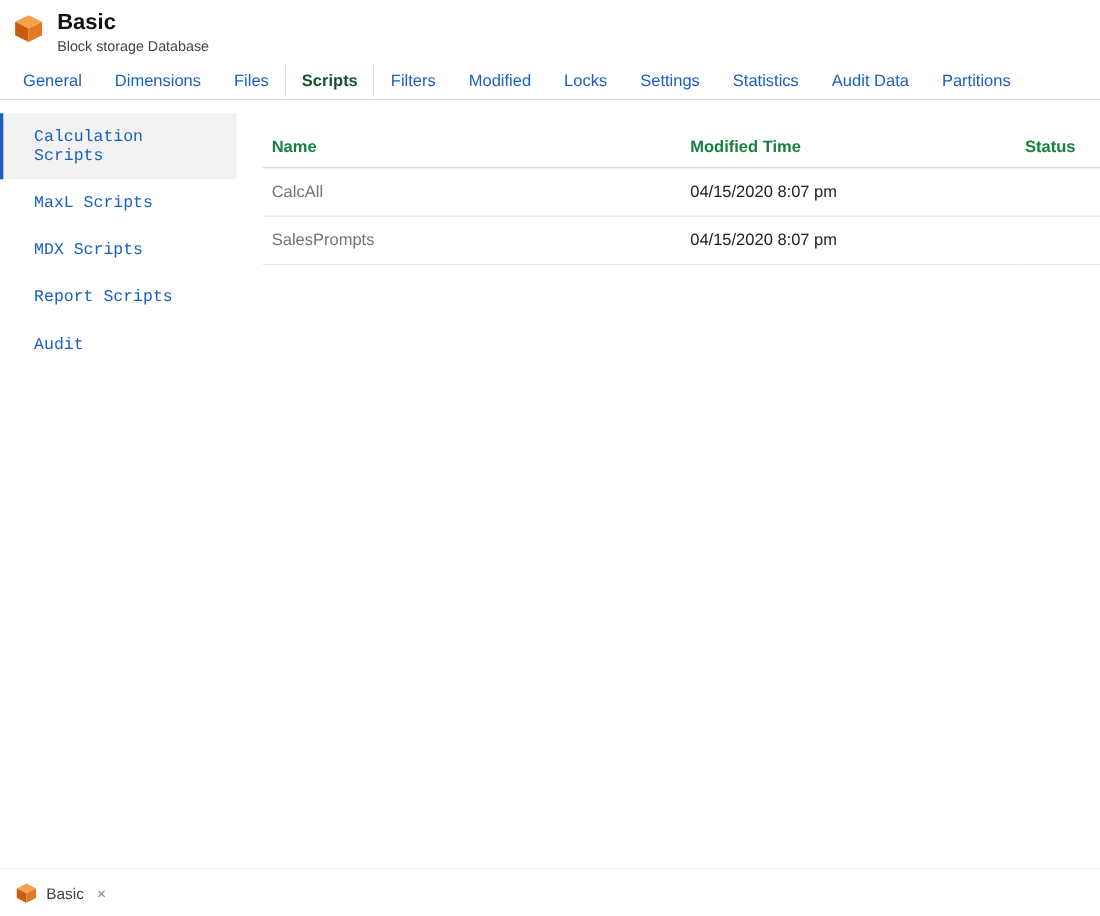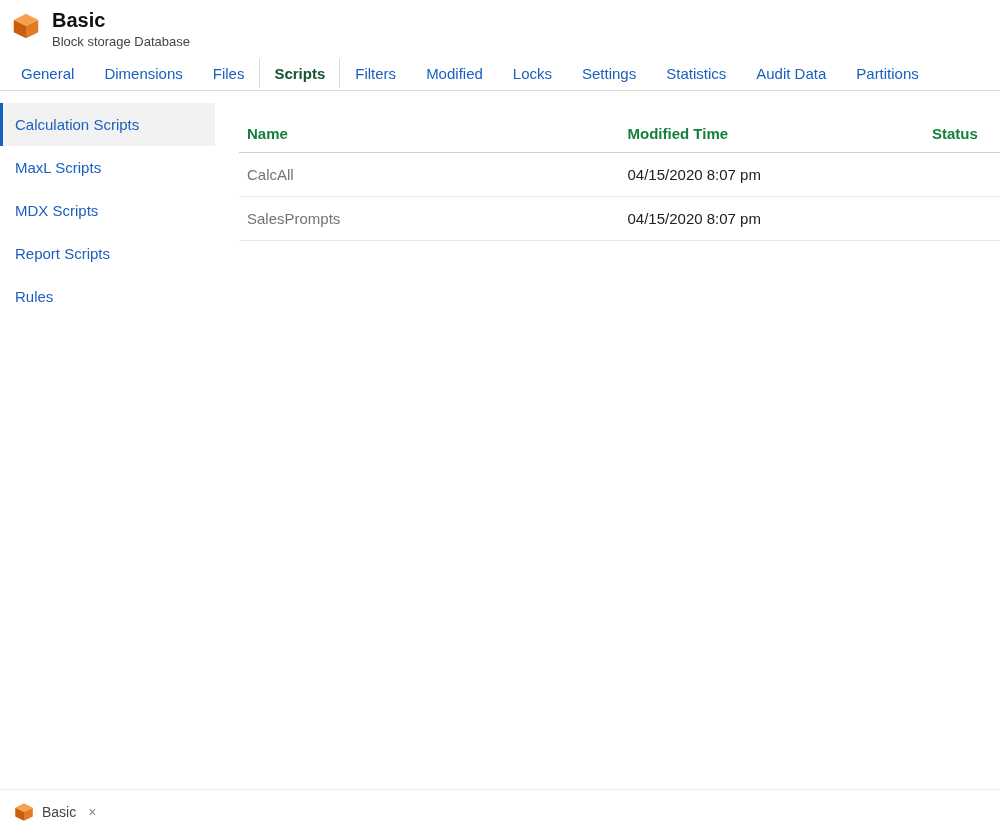--- a/index.html
+++ b/index.html
@@ -61,24 +61,25 @@
   .content {
     display: flex;
     height: calc(100% - 76px - 44px);
   }
   .sidebar {
     width: 215px;
     padding: 12px 0 0 0;
     font-size: 15px;
   }
   .sidebar-item {
-    padding: 13px 12px;
+    padding: 13px 28px;
     color: #1a5fbf;
     cursor: pointer;
     border-left: 3px solid transparent;
+    font-family: Liberation Mono, monospace;
   }
   .sidebar-item.active {
     background: #f2f2f2;
     border-left: 3px solid #1a5fbf;
   }
   .main {
     flex: 1;
     padding: 24px 0 0 24px;
   }
   table.scripts {
@@ -155,21 +156,21 @@
   <div class="tab norm">Audit Data</div>
   <div class="tab norm">Partitions</div>
 </div>
 
 <div class="content">
   <div class="sidebar">
     <div class="sidebar-item active">Calculation Scripts</div>
     <div class="sidebar-item">MaxL Scripts</div>
     <div class="sidebar-item">MDX Scripts</div>
     <div class="sidebar-item">Report Scripts</div>
-    <div class="sidebar-item">Rules</div>
+    <div class="sidebar-item">Audit</div>
   </div>
 
   <div class="main">
     <table class="scripts">
       <colgroup>
         <col style="width:50%">
         <col style="width:40%">
         <col style="width:10%">
       </colgroup>
       <thead>

